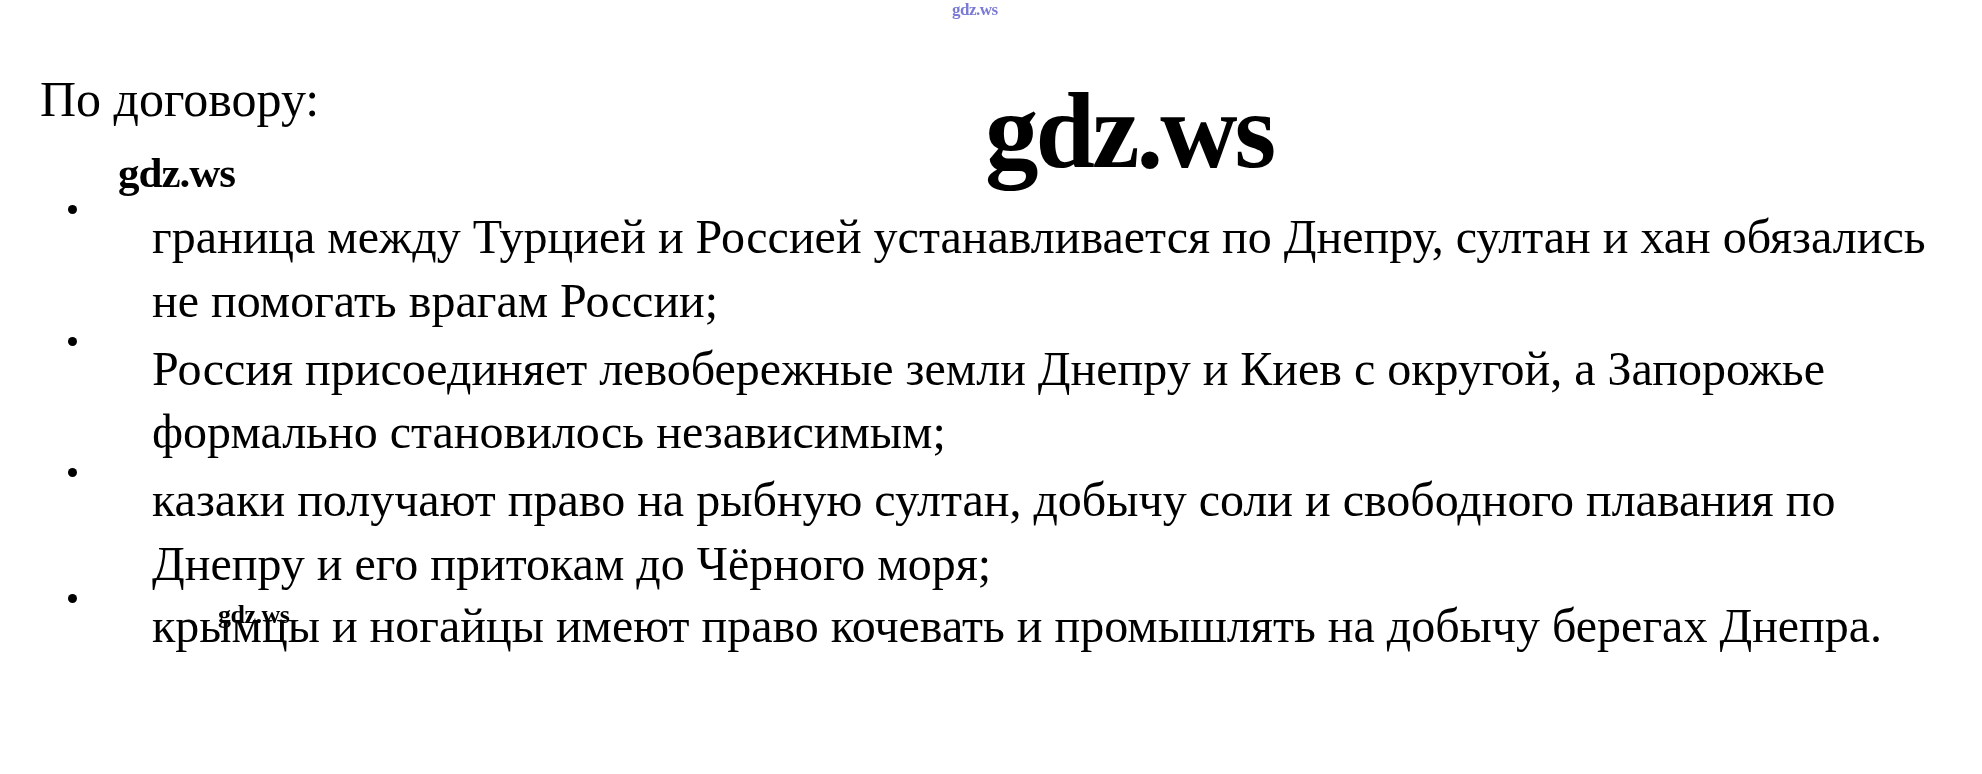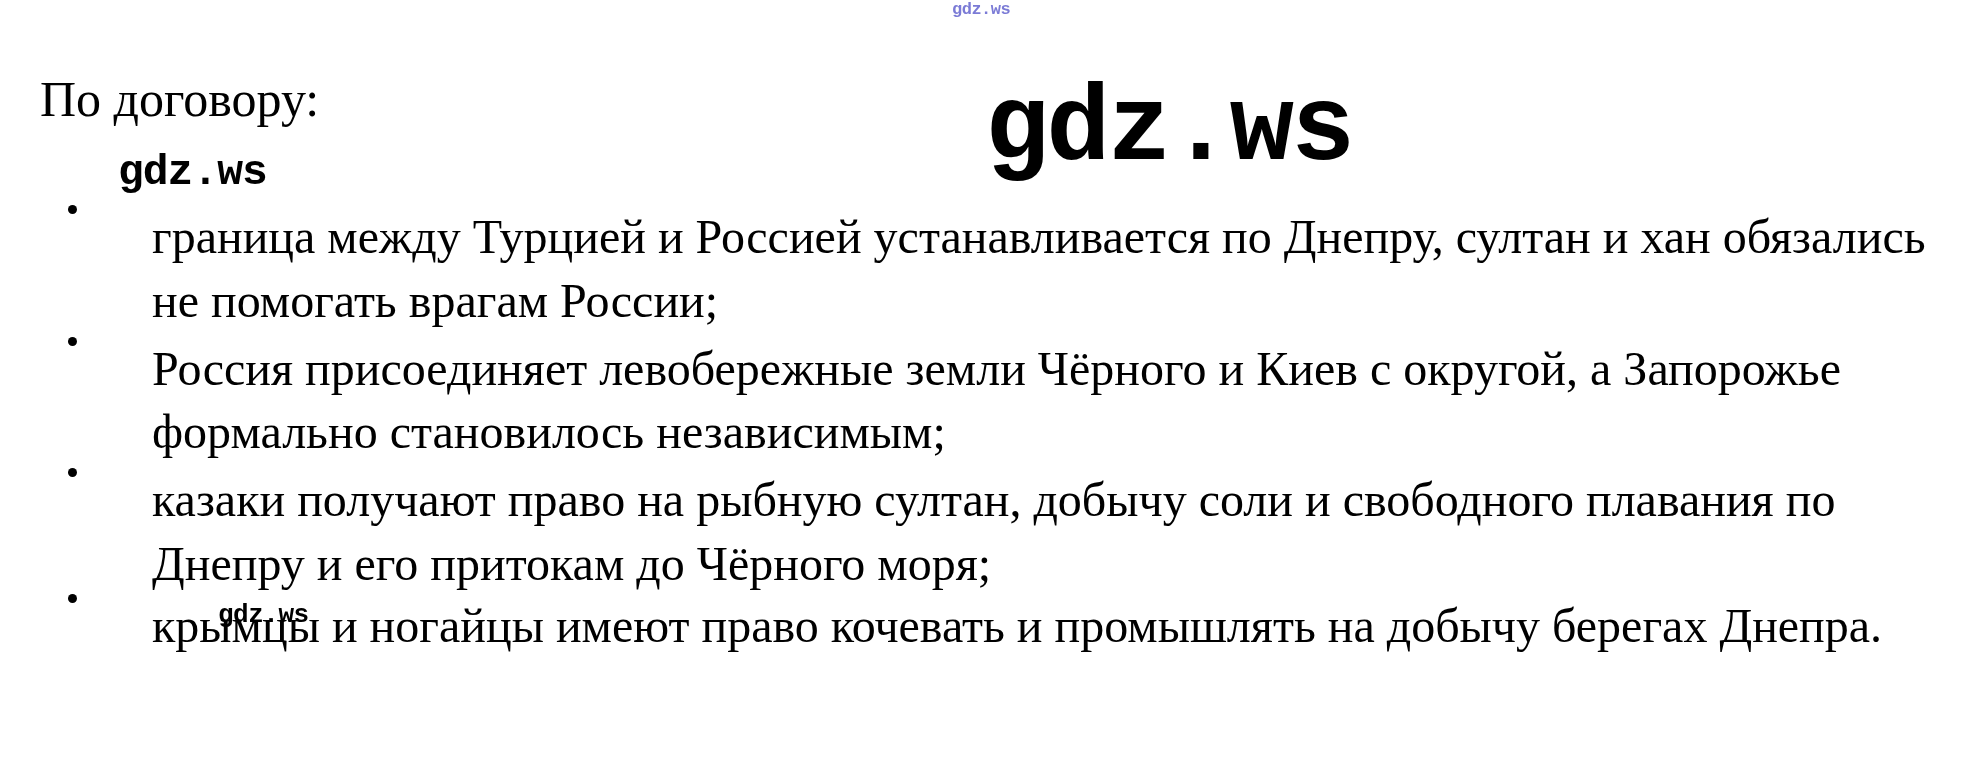--- a/index.html
+++ b/index.html
@@ -12,21 +12,21 @@
     height: 774px;
     position: relative;
     overflow: hidden;
     font-family: "Liberation Serif", serif;
     color: #000000;
   }
 
   
   .wm {
     position: absolute;
-    font-family: Liberation Mono, monospace;
+    font-family: Liberation Serif, serif;
     font-weight: bold;
     color: #000000;
     white-space: nowrap;
     pointer-events: none;
   }
   .wm-top-tiny {
     left: 952px;
     top: 0px;
     font-size: 17px;
     color: #7b7bd6;
@@ -110,21 +110,21 @@
 
   <div class="intro">По договору:</div>
 
   <ul class="bullet-list">
     <li class="bullet-item">
       <span class="bullet-dot"></span>
       <span class="bullet-text">граница между Турцией и Россией устанавливается по Днепру, султан и хан обязались не помогать врагам России;</span>
     </li>
     <li class="bullet-item">
       <span class="bullet-dot"></span>
-      <span class="bullet-text">Россия присоединяет левобережные земли Чёрного и Киев с округой, а Запорожье формально становилось независимым;</span>
+      <span class="bullet-text">Россия присоединяет левобережные земли Днепру и Киев с округой, а Запорожье формально становилось независимым;</span>
     </li>
     <li class="bullet-item">
       <span class="bullet-dot"></span>
       <span class="bullet-text">казаки получают право на рыбную султан, добычу соли и свободного плавания по Днепру и его притокам до Чёрного моря;</span>
     </li>
     <li class="bullet-item">
       <span class="bullet-dot"></span>
       <span class="bullet-text">крымцы и ногайцы имеют право кочевать и промышлять на добычу берегах Днепра.</span>
     </li>
   </ul>

